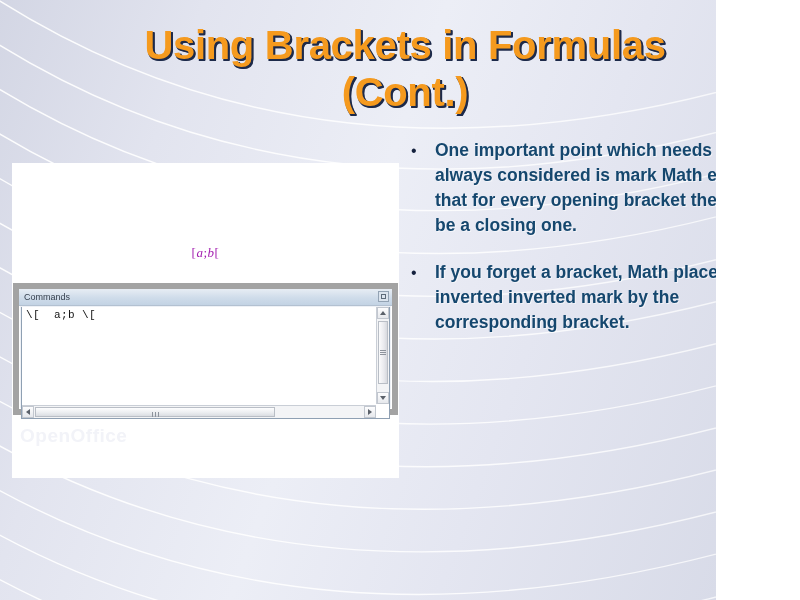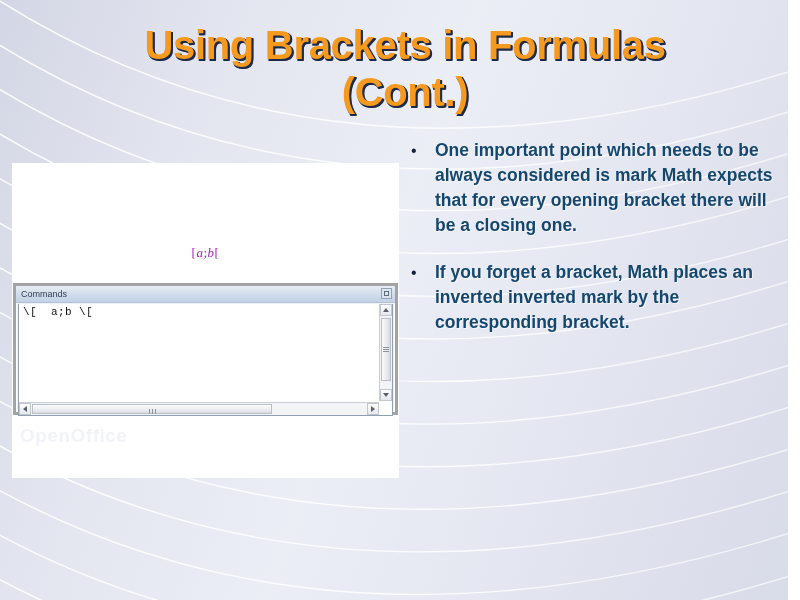--- a/index.html
+++ b/index.html
@@ -8,21 +8,21 @@
   }
   body {
     width: 800px;
     height: 600px;
     overflow: hidden;
     font-family: "Liberation Sans", sans-serif;
   }
 
   #slide {
     position: relative;
-    width: 788px;
+    width: 716px;
     height: 600px;
     background: linear-gradient(110deg, #d3d6e4 0%, #e2e4ef 22%, #eceef6 48%, #e4e6f1 70%, #d8dbe8 100%);
     overflow: hidden;
   }
 
   
   #bg-arcs {
     position: absolute;
     inset: 0;
     width: 800px;
@@ -92,21 +92,21 @@
   }
 
   
   #commands-window {
     position: absolute;
     left: 1px;
     top: 120px;
     width: 385px;
     height: 132px;
     background: #eef1f6;
-    border: 3px solid #a3a3a3;
+    border: 6px solid #a3a3a3;
     box-sizing: border-box;
     box-shadow: 0 0 0 1px #ffffff inset;
   }
   #commands-titlebar {
     position: relative;
     height: 16px;
     background: linear-gradient(to bottom, #e7edf4 0%, #cfdcea 55%, #c3d3e4 100%);
     border-bottom: 1px solid #b3c1d1;
     display: flex;
     align-items: center;

